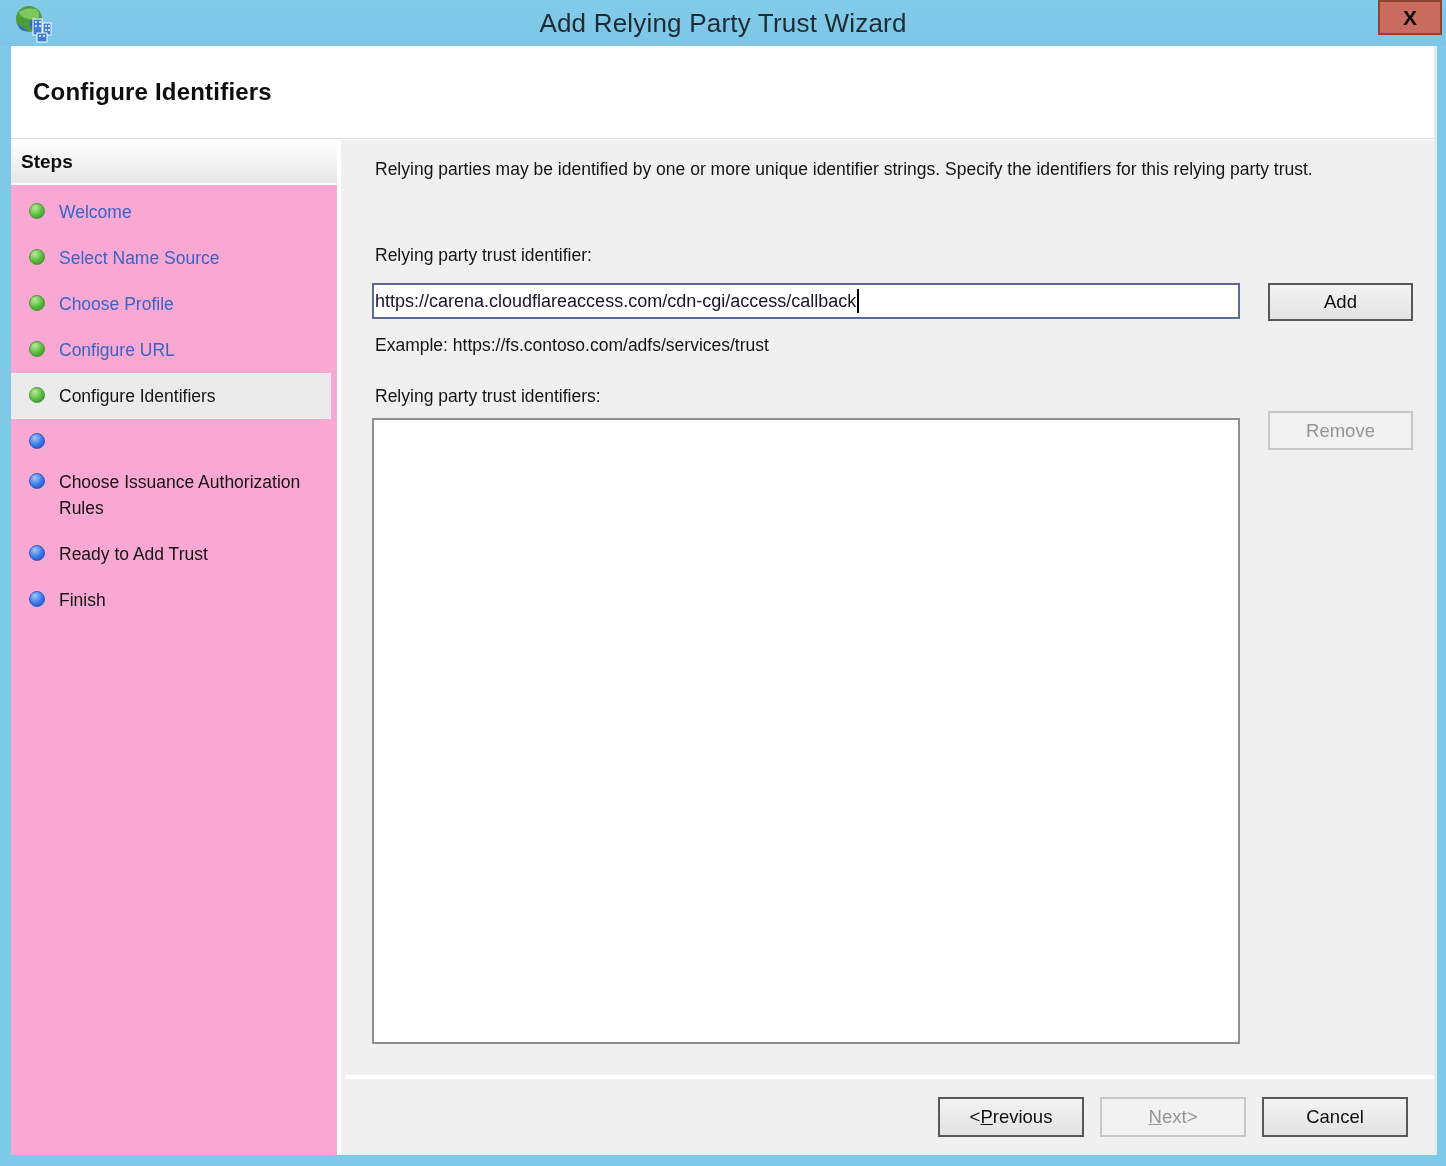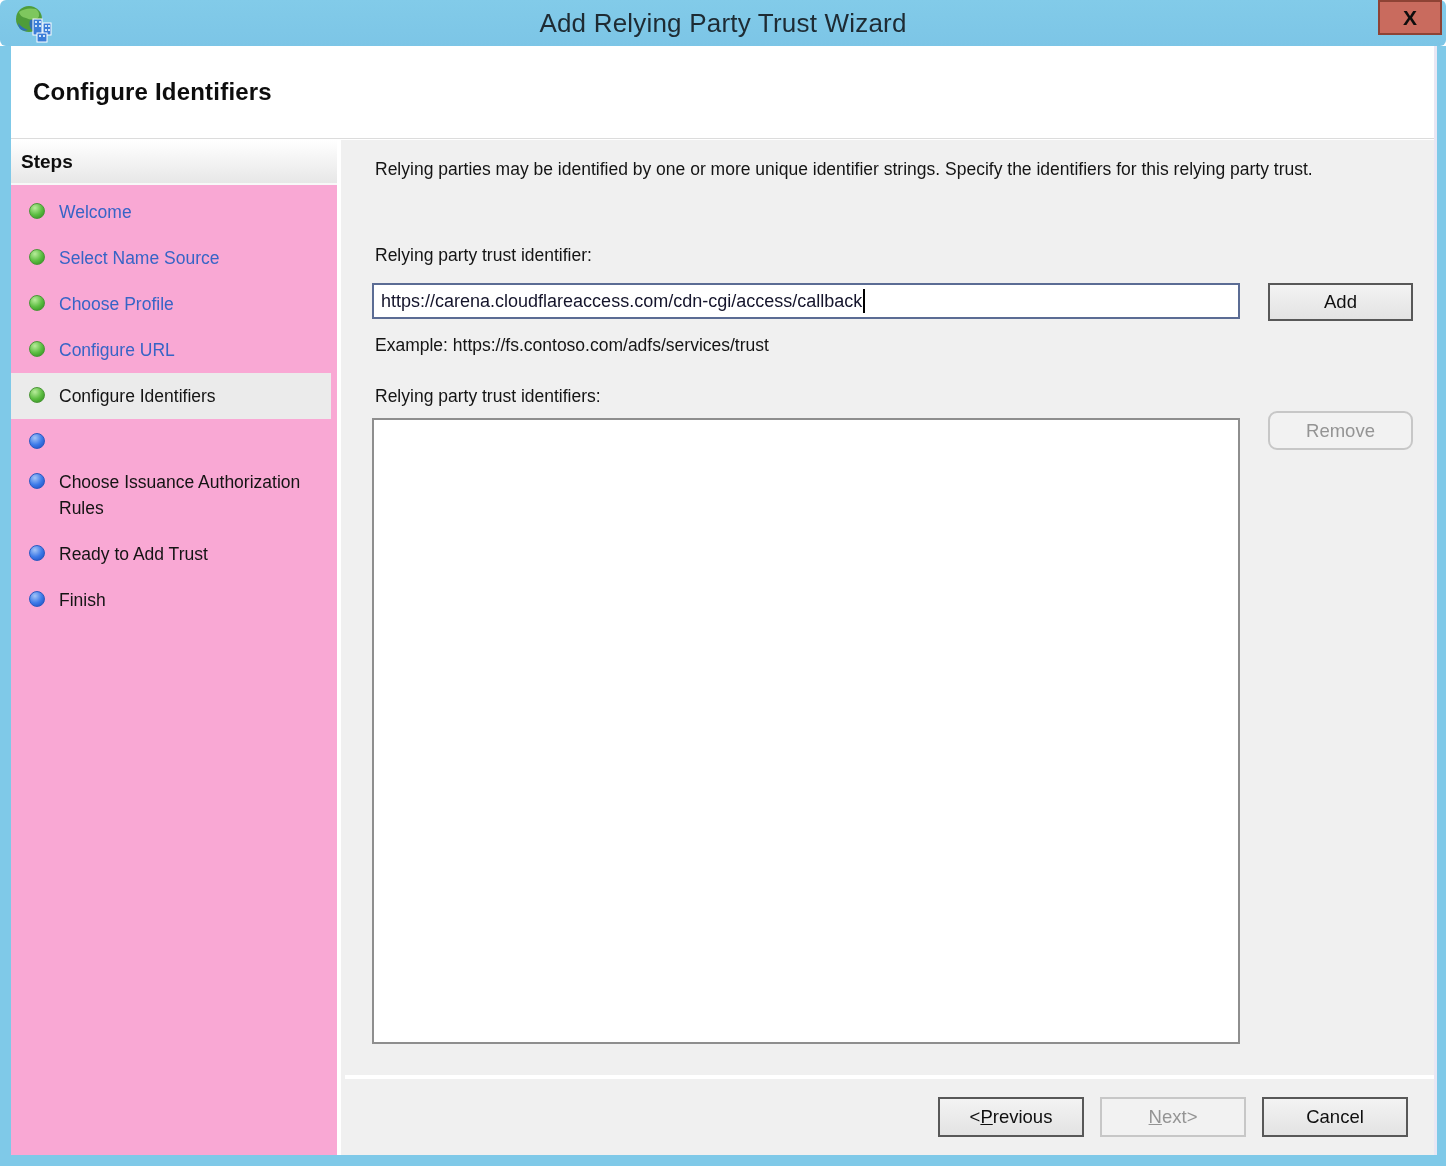--- a/index.html
+++ b/index.html
@@ -9,21 +9,21 @@
     font-family: "Liberation Sans", sans-serif;
     background: #ffffff;
     overflow: hidden;
     color: #1a1a1a;
   }
 
   
   .titlebar {
     position: absolute; left:0; top:0; width:1446px; height:46px;
     background: linear-gradient(#82cbe9, #7cc5e6);
-    display:flex; align-items:center; justify-content:center;border-radius:6px;
+    display:flex; align-items:center; justify-content:center;
   }
   .titlebar-title {
     font-size: 26px; color: #1e2b33; letter-spacing: .2px;
   }
   .app-icon {
     position:absolute; left:14px; top:5px; width:40px; height:38px;
   }
   .close-btn {
     position:absolute; left:1378px; top:0; width:64px; height:35px;
     background:#c96b5e; border:2px solid #8e4335;
@@ -86,42 +86,42 @@
     font-size:17.5px; line-height:27px; color:#141414;
   }
   .field-label  { position:absolute; left:30px; font-size:17.5px; color:#141414; }
   .label-identifier  { top:105px; }
   .label-example     { top:195px; }
   .label-identifiers { top:246px; }
 
   .textbox {
     position:absolute; left:27px; top:143px; width:868px; height:36px;
     background:#ffffff; border:2px solid #5b6c94;
-    display:flex; align-items:center; padding:0 7px;
+    display:flex; align-items:center; padding:0 1px;
     overflow:hidden; white-space:nowrap; cursor:text;
   }
   .textbox-value { font-size:18px; color:#14142b; }
   .caret { width:2px; height:24px; background:#000; margin-left:1px; flex:none; }
 
   .listbox {
     position:absolute; left:27px; top:278px; width:868px; height:626px;
     background:#ffffff; border:2px solid #8e8e8e;
   }
 
   .btn {
     display:flex; align-items:center; justify-content:center;
     background: linear-gradient(#f3f3f3, #e3e3e3);
     border:2px solid #585858; color:#0f0f0f;
     font-size:18.5px; font-family:"Liberation Sans", sans-serif; cursor:pointer;
   }
   .btn:disabled, .btn.disabled {
     background:#f2f2f2; border-color:#c7c7c7; color:#949494; cursor:default;
   }
   .btn-add    { position:absolute; left:923px; top:143px; width:145px; height:38px; }
-  .btn-remove { position:absolute; left:923px; top:271px; width:145px; height:39px;border-radius:9px; }
+  .btn-remove { position:absolute; left:923px; top:271px; width:145px; height:39px; }
 
   
   .footer {
     position:absolute; left:334px; top:935px; width:1092px; height:80px;
     background:#f0f0f0; border-top:4px solid #ffffff;
     display:flex; align-items:center; justify-content:flex-end;
     gap:16px; padding-right:29px;
   }
   .footer .btn { width:146px; height:40px; }
   .uline { text-decoration: underline; }

